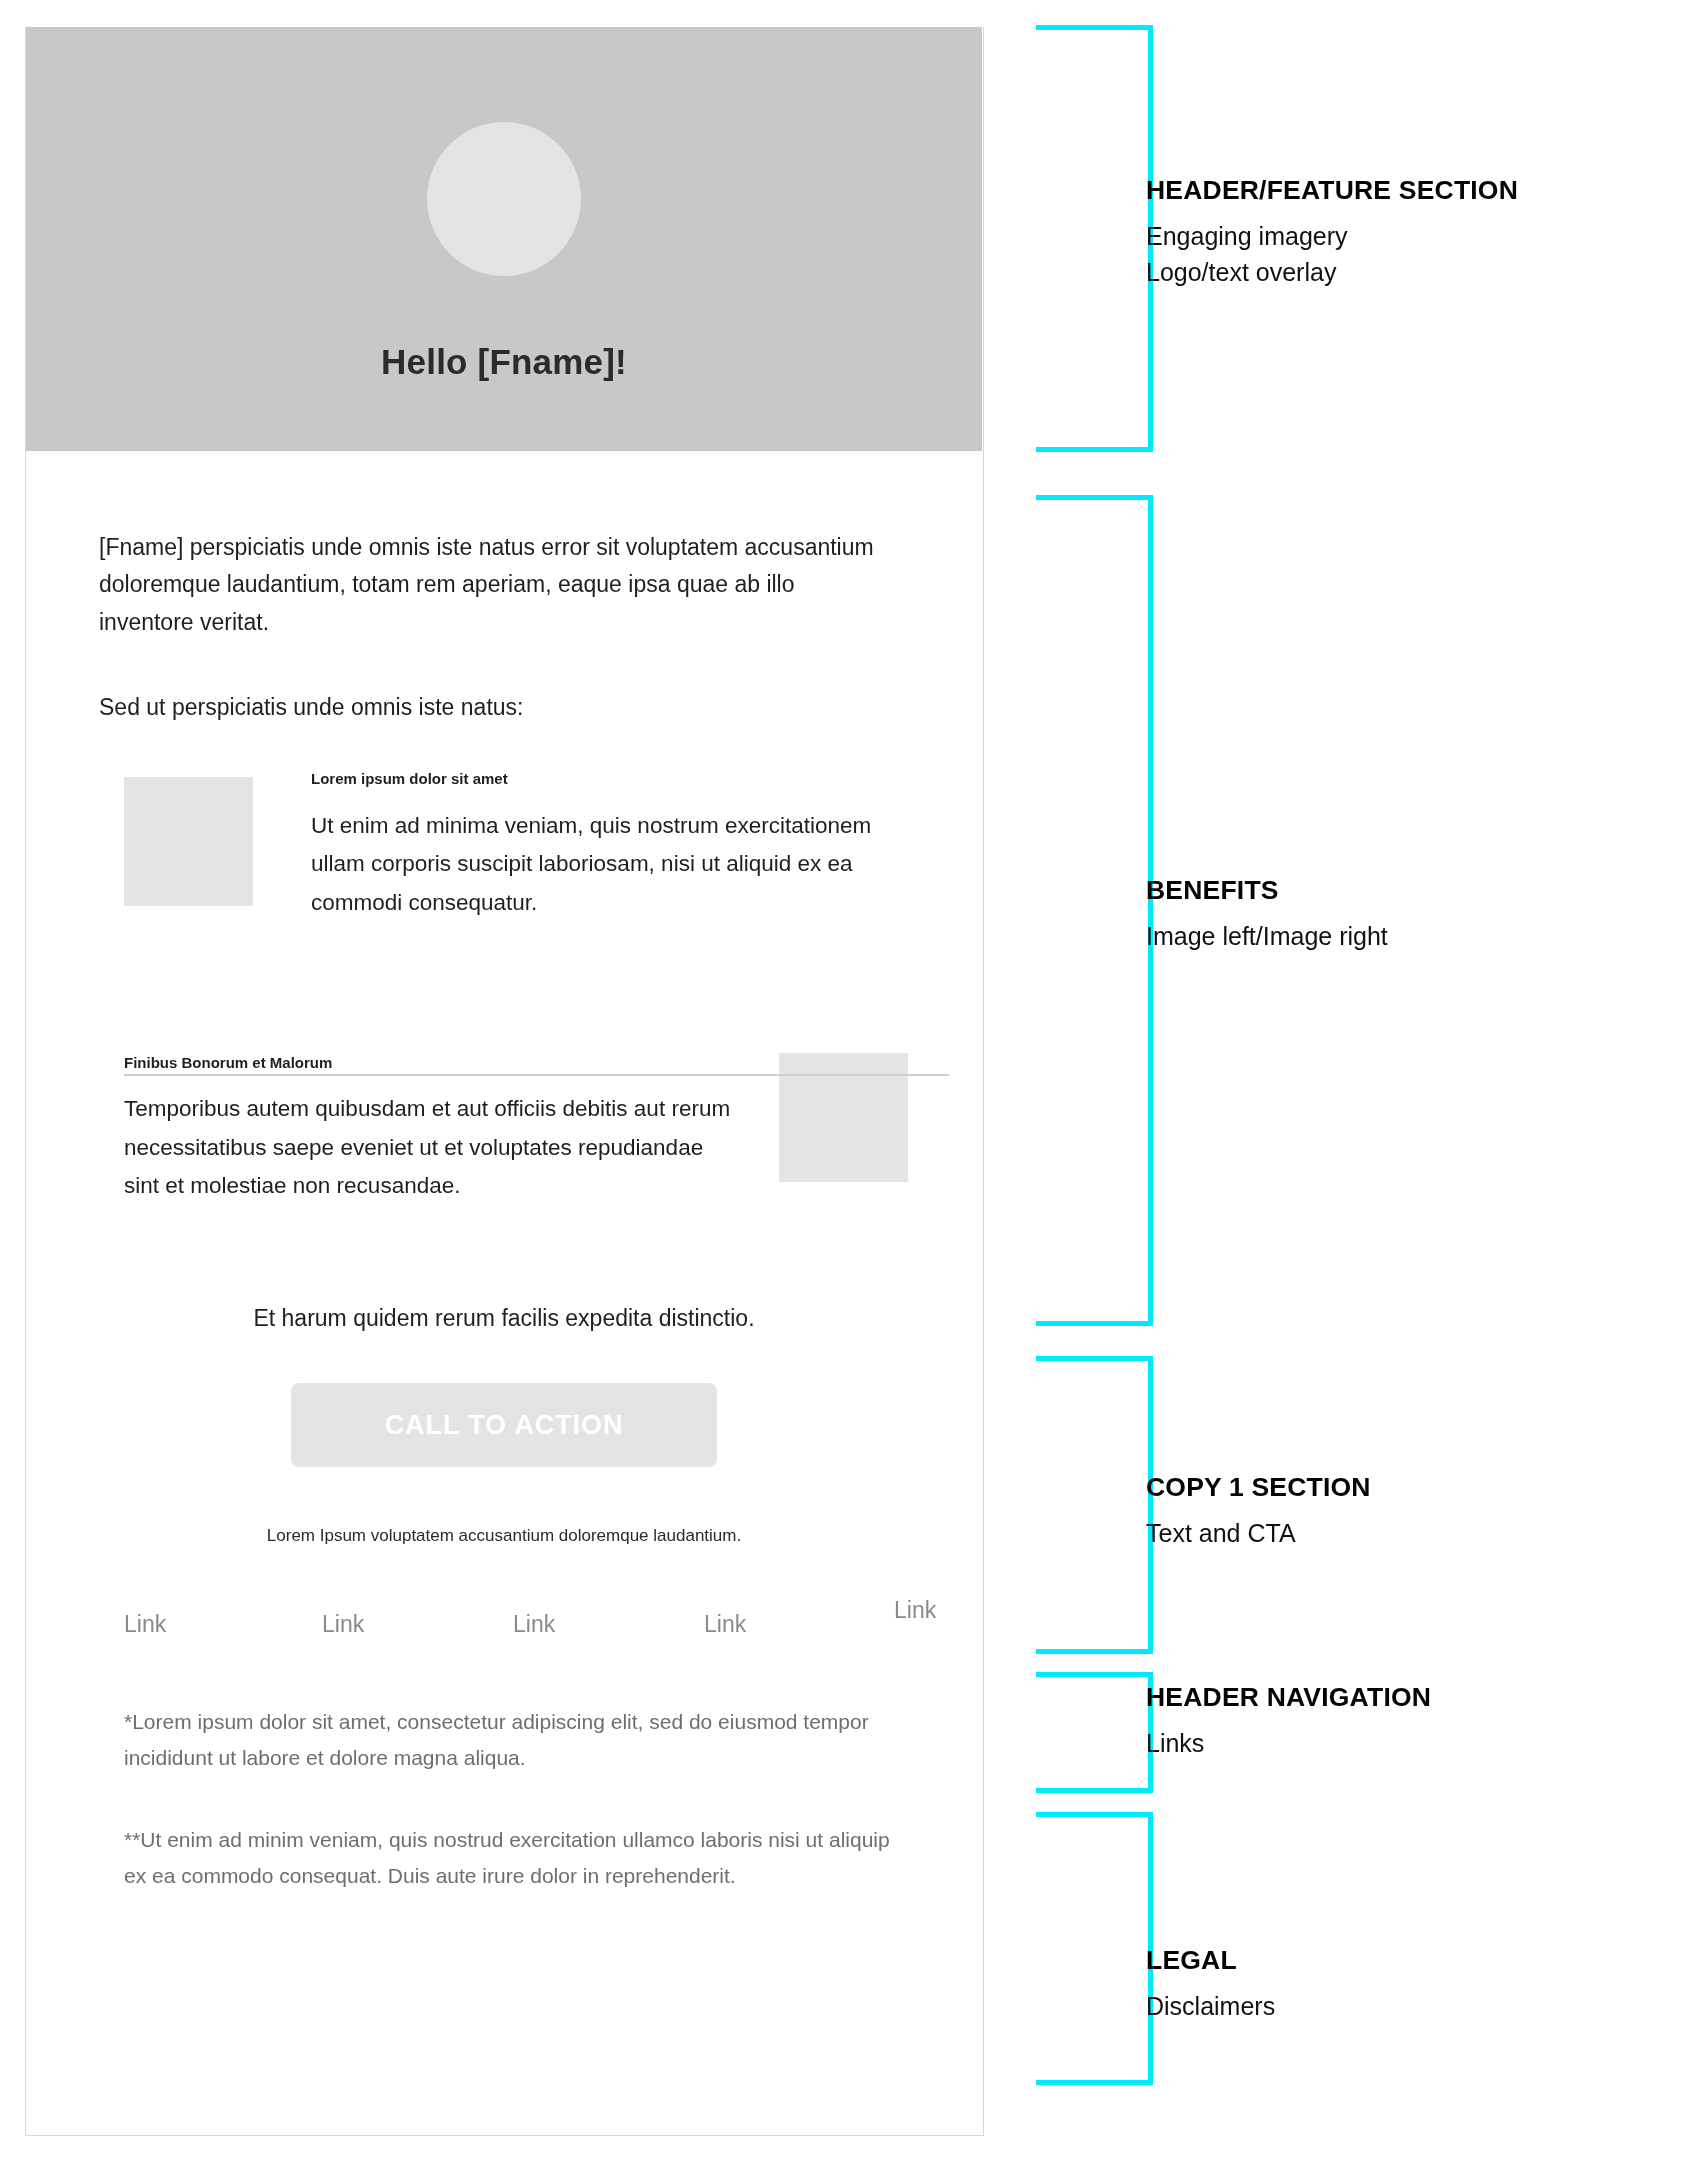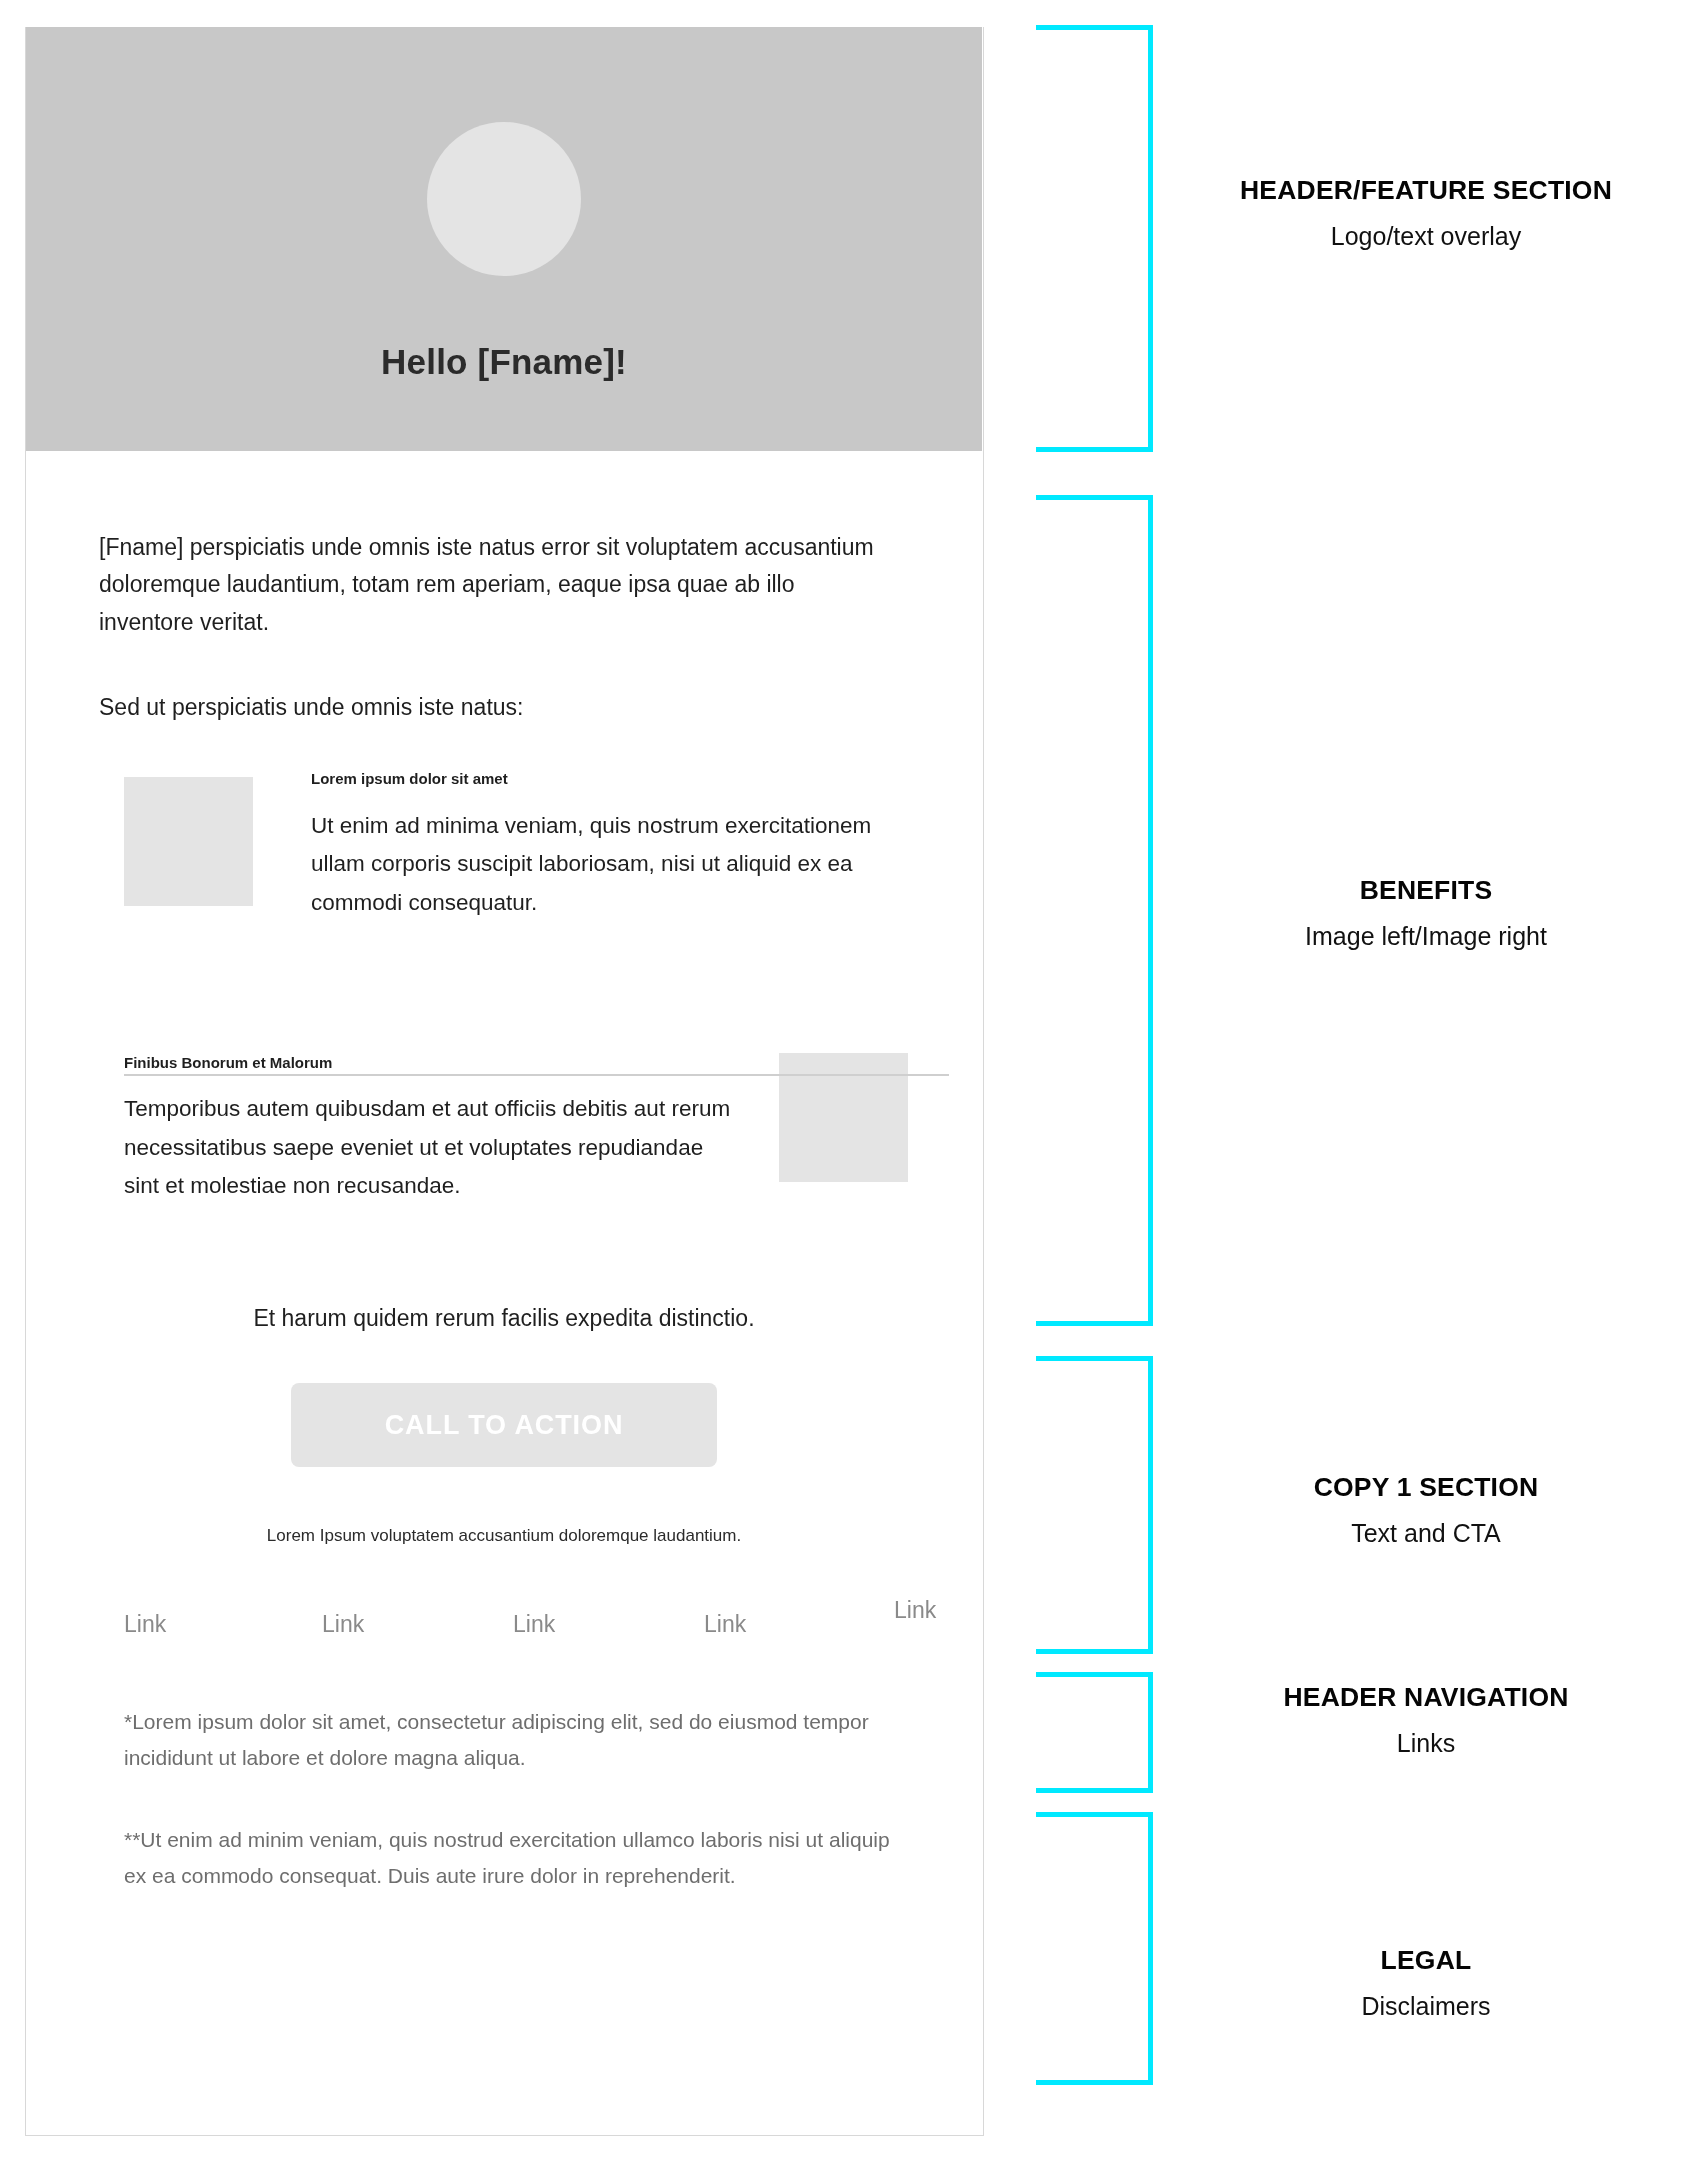--- a/index.html
+++ b/index.html
@@ -206,23 +206,22 @@
   
   .bracket {
     position: absolute;
     border: 5.6px solid #00e9ff;
     border-left: none;
     background: transparent;
   }
 
   .ann-text {
     position: absolute;
-    left: 1209px;
+    left: 1146px;
     width: 434px;
-    text-align: center;
   }
   .ann-head {
     font-size: 26.5px;
     font-weight: bold;
     color: #050505;
     line-height: 1.28;
     letter-spacing: 0.2px;
   }
   .ann-sub {
     font-size: 25px;
@@ -294,20 +293,21 @@
 
   <div class="bracket" style="left:1036px; top:25px;   width:117px; height:427px;"></div>
   <div class="bracket" style="left:1036px; top:495px;  width:117px; height:831px;"></div>
   <div class="bracket" style="left:1036px; top:1356px; width:117px; height:298px;"></div>
   <div class="bracket" style="left:1036px; top:1672px; width:117px; height:121px;"></div>
   <div class="bracket" style="left:1036px; top:1812px; width:117px; height:273px;"></div>
 
   <div class="ann-text" style="top:174px;">
     <div class="ann-head">HEADER/FEATURE SECTION</div>
     <div class="ann-sub">
+      <span class="ann-sub-line">Engaging imagery</span>
       <span class="ann-sub-line">Logo/text overlay</span>
     </div>
   </div>
 
   <div class="ann-text" style="top:874px;">
     <div class="ann-head">BENEFITS</div>
     <div class="ann-sub">
       <span class="ann-sub-line">Image left/Image right</span>
     </div>
   </div>

